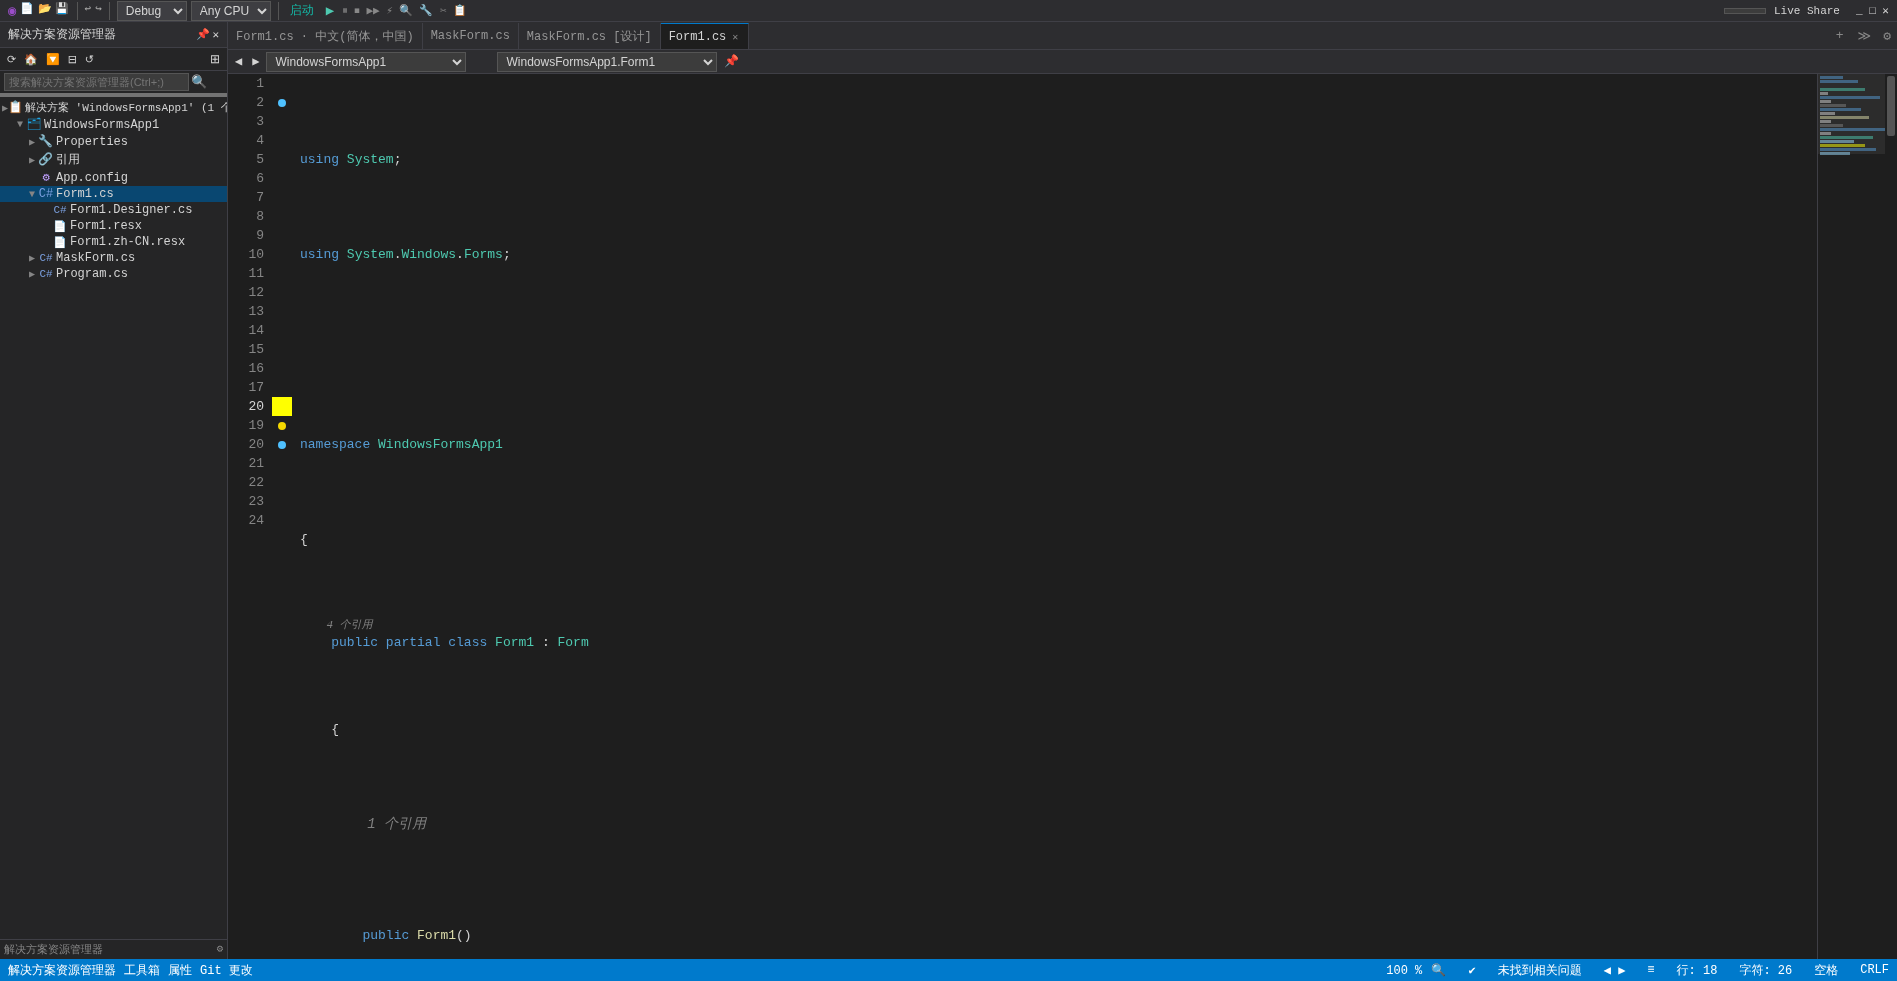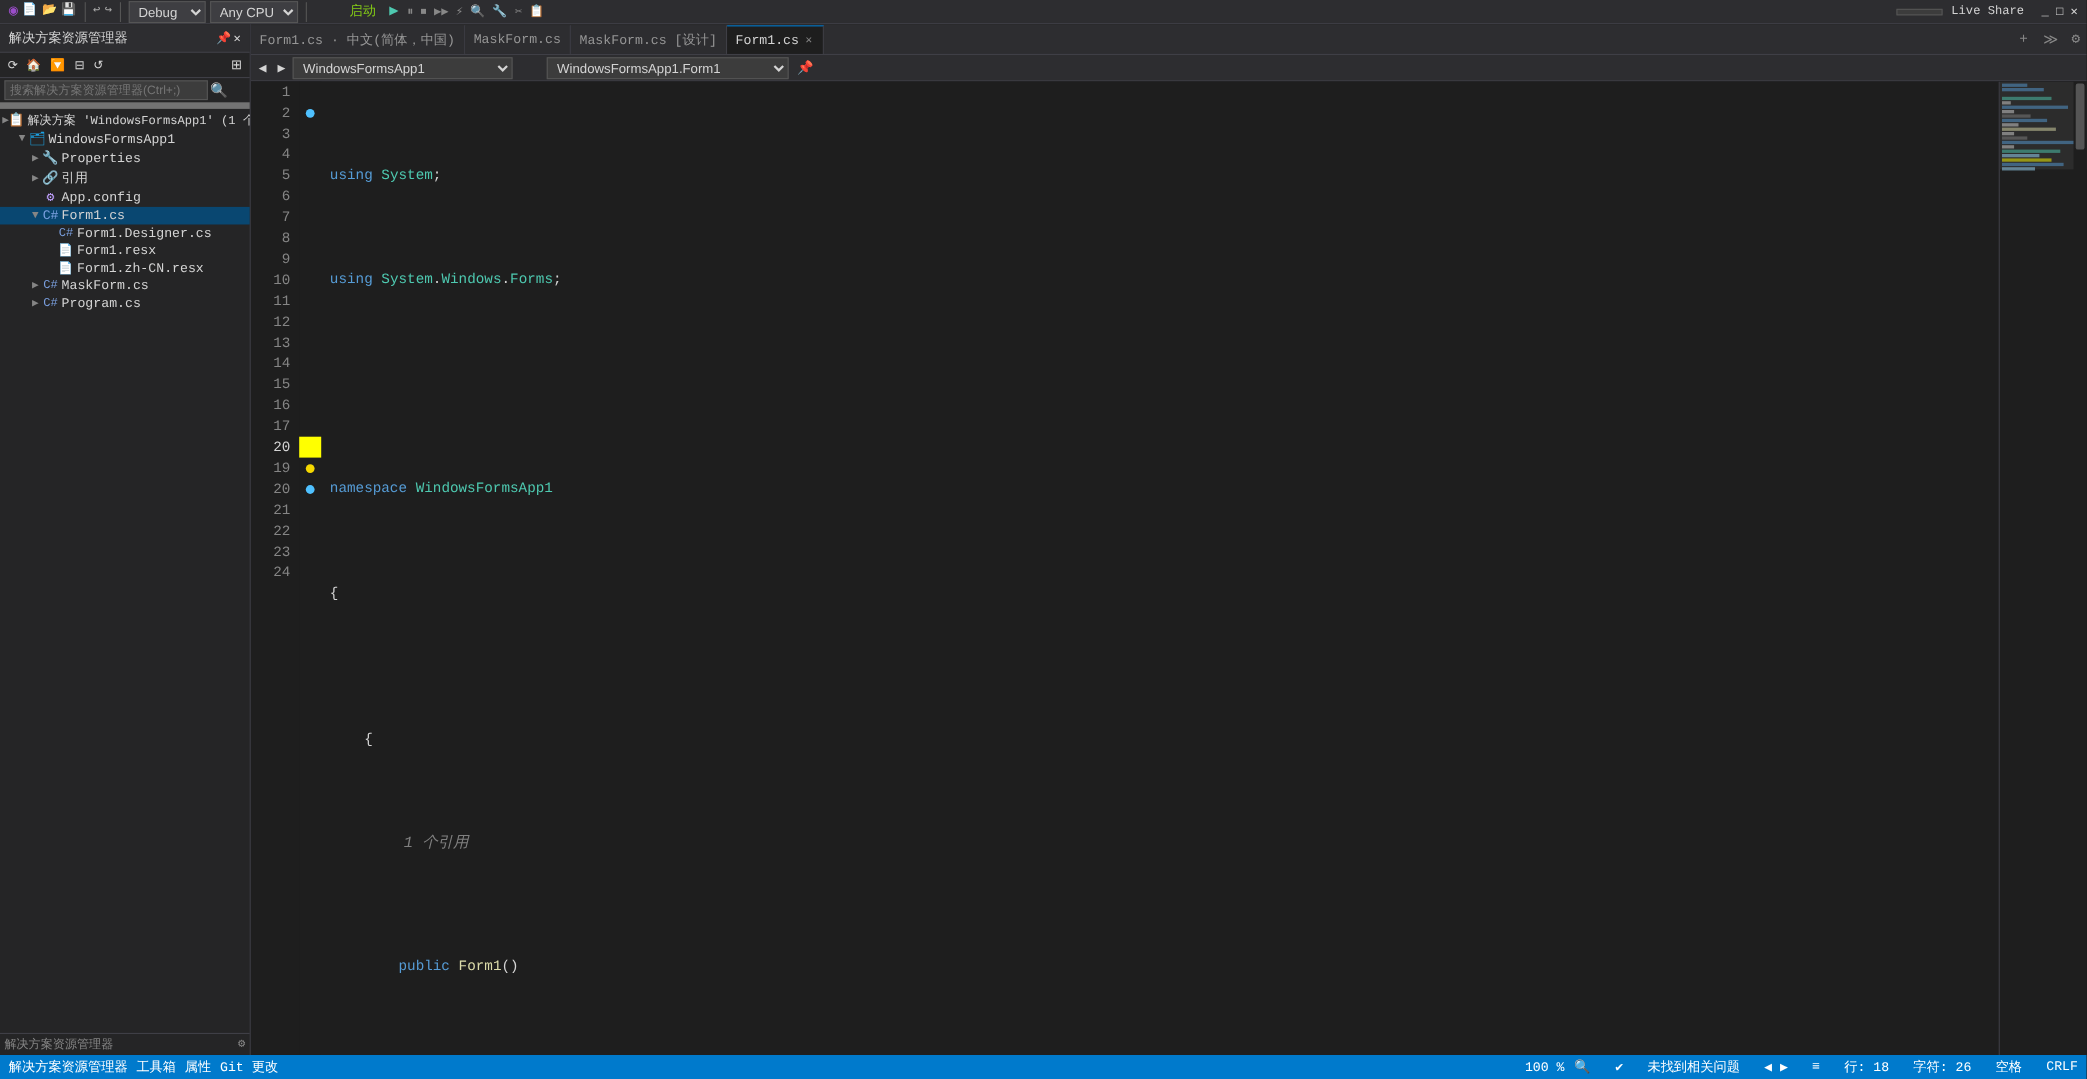--- a/index.html
+++ b/index.html
@@ -77,21 +77,21 @@
       font-size: 11px;
       cursor: pointer;
       padding: 2px 3px;
       background: transparent;
       border: none;
     }
     #se-search {
       display: flex;
       align-items: center;
       padding: 2px 4px;
-      border-bottom: 6px solid #737373;
+      border-bottom: 4px solid #737373;
     }
     #se-search input {
       background: #3c3c3c;
       border: 1px solid #555;
       color: #d4d4d4;
       font-size: 12px;
       padding: 2px 4px;
       width: 160px;
     }
     #se-tree {
@@ -321,21 +321,21 @@
       <span>↪</span>
       <span class="toolbar-separator"></span>
     </span>
     <select class="toolbar-dropdown" style="width:70px;">
       <option>Debug</option>
     </select>
     <select class="toolbar-dropdown" style="width:80px;">
       <option>Any CPU</option>
     </select>
     <span class="toolbar-separator"></span>
-    <span style="color:#84cc16;font-size:12px;cursor:pointer;padding:0 4px;margin-left:28px;">启动</span>
+    <span style="color:#14b8a6;font-size:12px;cursor:pointer;padding:0 4px;">启动</span>
     <span style="color:#4ec9b0;font-size:14px;cursor:pointer;padding:0 4px;">▶</span>
     <span style="font-size:11px;color:#888;">⏸ ⏹ ▶▶ ⚡ 🔍 🔧 ✂ 📋</span>
   </div>
   <div id="title-bar-right">
     <span style="background:#3c3c3c;border:1px solid #555;color:#888;font-size:11px;padding:2px 20px;"></span>
     <span style="color:#d4d4d4;font-size:11px;">Live Share</span>
     <span style="color:#d4d4d4;font-size:11px;margin-left:8px;">_ □ ✕</span>
   </div>
 </div>
 
@@ -551,20 +551,26 @@
           <div class="code-line">
             <span class="kw">namespace</span><span class="plain"> </span><span class="ns">WindowsFormsApp1</span>
           </div>
 
           
           <div class="code-line">
             <span class="plain">{</span>
           </div>
 
           
+          <div class="code-line">
+            <span style="display:flex;flex-direction:column;">
+              <span class="ref-hint" style="color:#808080;font-size:11px;font-style:italic;line-height:16px;">    4 个引用</span>
+              <span><span style="color:#569cd6;">    public</span><span> </span><span style="color:#569cd6;">partial</span><span> </span><span style="color:#569cd6;">class</span><span> </span><span style="color:#4ec9b0;">Form1</span><span> : </span><span style="color:#4ec9b0;">Form</span></span>
+            </span>
+          </div>
 
           
           <div class="code-line">
             <span class="plain">    {</span>
           </div>
 
           
           <div class="code-line" style="height:35px;flex-direction:column;align-items:flex-start;">
             <span class="ref-hint" style="color:#808080;font-size:14px;font-style:italic;">        1 个引用</span>
           </div>

